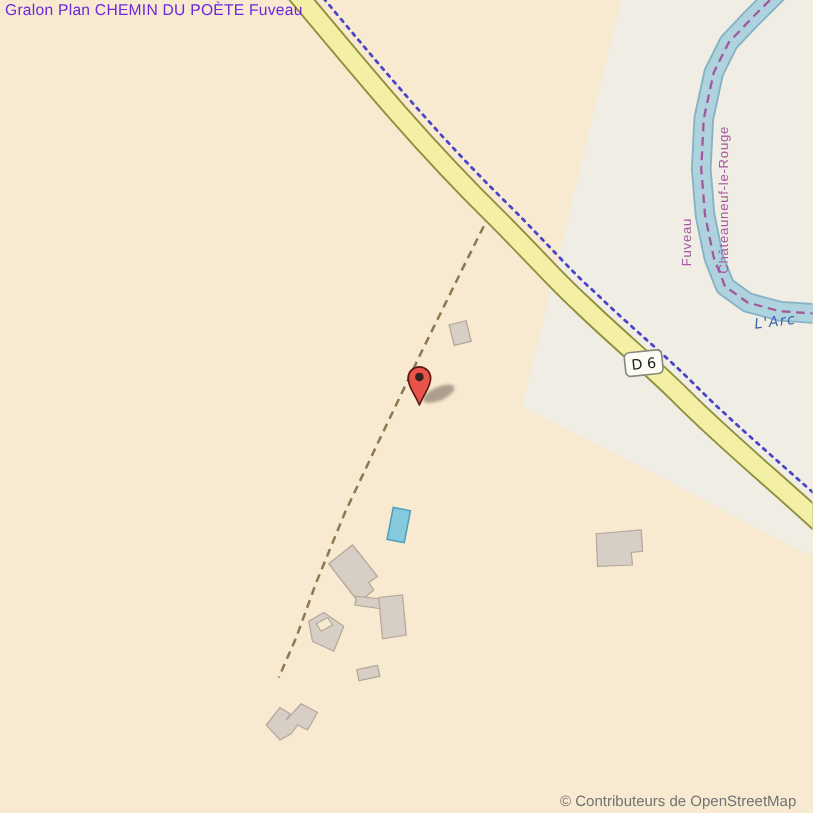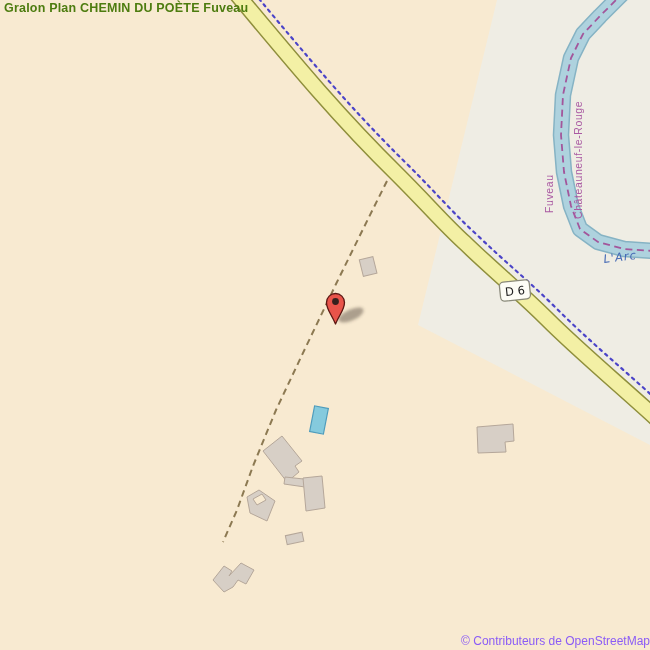--- a/index.html
+++ b/index.html
@@ -2,25 +2,25 @@
 <html><head>
 <meta charset="utf-8">
 <style>
   html,body{margin:0;padding:0;}
   body{width:650px;height:650px;overflow:hidden;background:#f8ead1;
        font-family:"Liberation Sans","DejaVu Sans",sans-serif;}
   .map-wrap{position:relative;width:650px;height:650px;}
   svg{position:absolute;left:0;top:0;display:block;}
   .page-title{
     position:absolute;left:4px;top:1px;z-index:5;
-    font-size:12.5px;color:#4d7c0f;letter-spacing:.2px;white-space:nowrap;font-weight:bold;
+    font-size:12.5px;color:#6d28d9;letter-spacing:.2px;white-space:nowrap;
   }
   .attribution{
-    position:absolute;right:0;bottom:2px;z-index:5;
-    font-size:12px;color:#8b5cf6;white-space:nowrap;
+    position:absolute;right:13px;bottom:2px;z-index:5;
+    font-size:12px;color:#737373;white-space:nowrap;
   }
   .boundary-label{
     font-size:10.5px;fill:#a959a2;letter-spacing:.6px;
     font-family:"Liberation Sans","DejaVu Sans",sans-serif;
   }
   .water-label{
     font-size:11.5px;fill:#4267b4;font-style:italic;letter-spacing:1px;
     font-family:"DejaVu Sans","Liberation Sans",sans-serif;
   }
   .shield-label{

